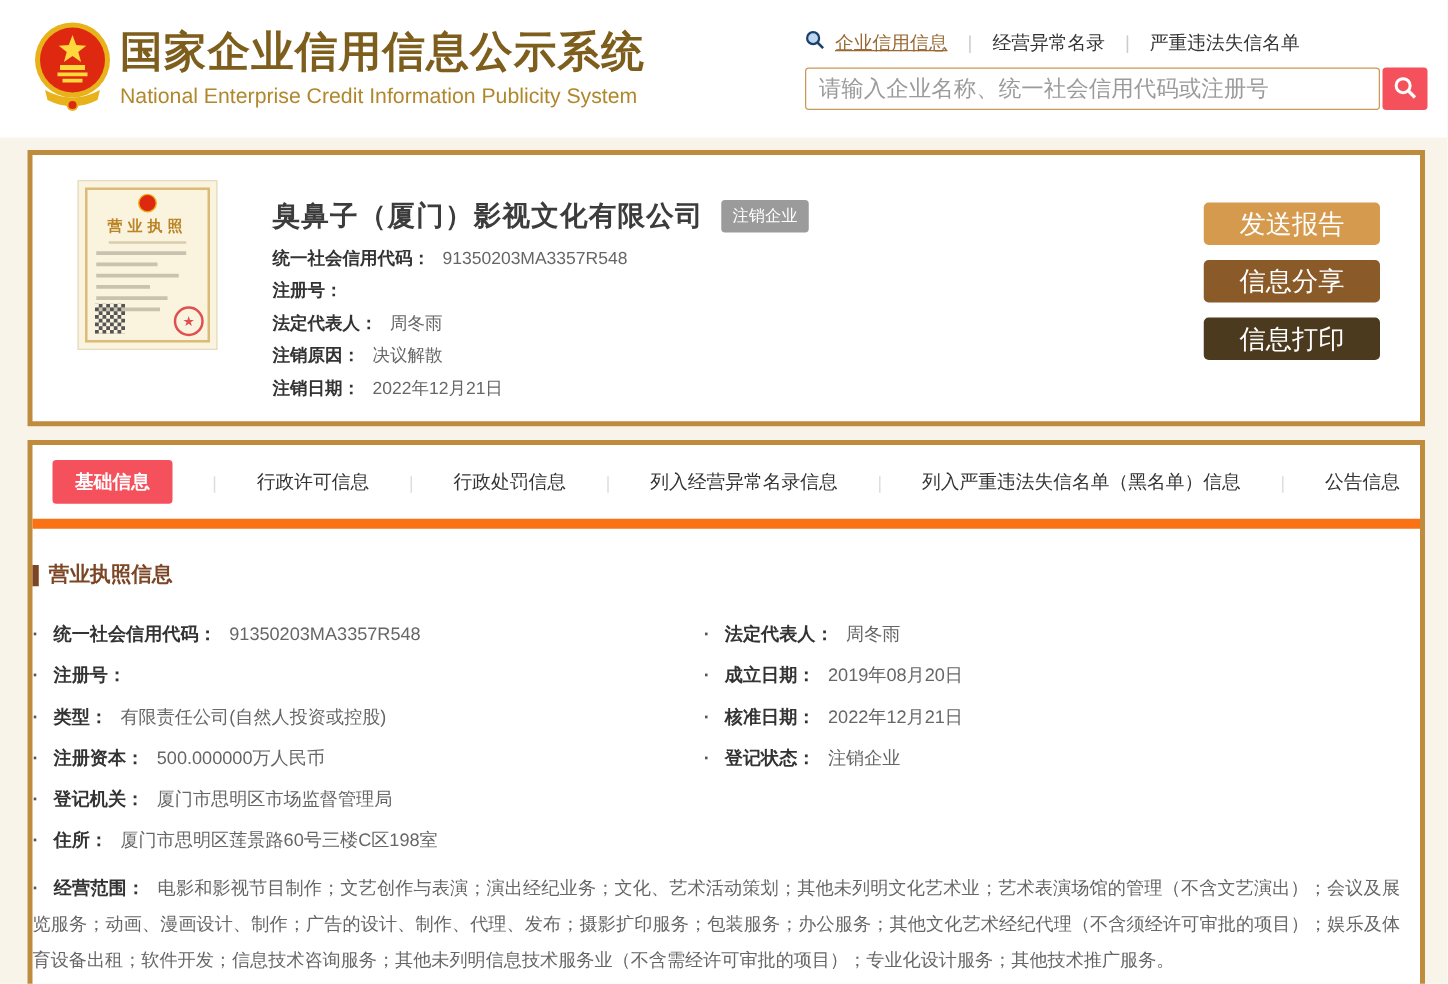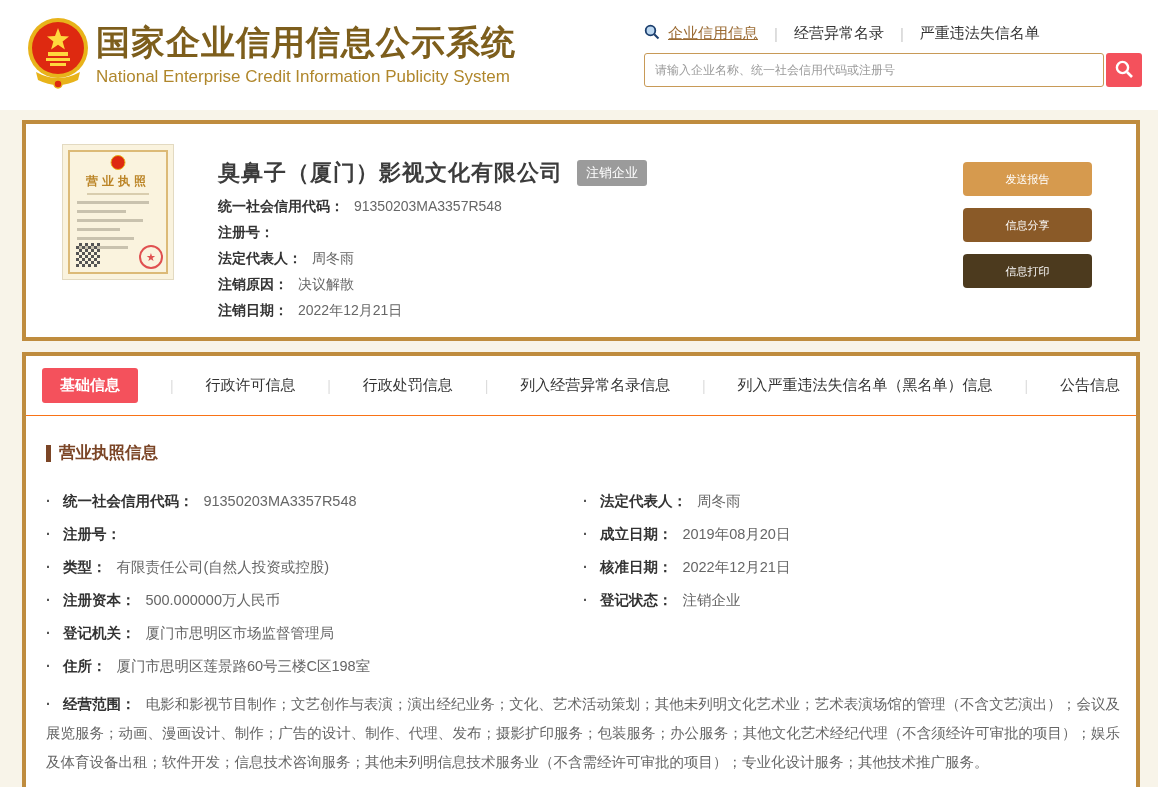--- a/index.html
+++ b/index.html
@@ -18,21 +18,21 @@
   .site-subtitle { font-size:17px; color:#b0872c; margin-top:5px; }
   .header-right { position:absolute; right:16px; top:24px; width:498px; }
   .nav-row { display:flex; align-items:center; font-size:15px; }
   .nav-row .mag { margin-right:8px; }
   .nav-link { color:#333; text-decoration:none; cursor:pointer; }
   .nav-link.active { color:#9a6a32; text-decoration:underline; font-weight:normal; }
   .nav-sep { color:#ccc; margin:0 16px; }
   .search-row { margin-top:10px; display:flex; align-items:center; }
   .search-input {
     flex:1; height:34px; border:1px solid #c89a57; border-radius:3px;
-    padding:0 10px; font-size:12px; color:#333; outline:none;
+    padding:0 10px; font-size:18px; color:#333; outline:none;
     font-family:"Liberation Sans","DejaVu Sans",sans-serif;
   }
   .search-input::placeholder { color:#9b9b9b; }
   .search-btn {
     width:36px; height:34px; background:#f4515c; border:none; border-radius:3px;
     margin-left:2px; display:flex; align-items:center; justify-content:center; cursor:pointer;
   }
   
   .gold-card { position:absolute; left:22px; width:1118px; background:#fff; border:4px solid #bf8c3e; }
   
@@ -61,34 +61,34 @@
   .info { flex:1; margin:34px 0 0 44px; }
   .name-row { display:flex; align-items:center; }
   .company-name { font-size:22px; font-weight:bold; color:#3c3c3c; letter-spacing:1px; }
   .status-badge { margin-left:14px; background:#9b9b9b; color:#fff; font-size:13px;
     padding:4px 9px; border-radius:3px; }
   .sum-fields { margin-top:10px; }
   .sum-field { margin-top:9px; font-size:14px; line-height:17px; }
   .f-label { font-weight:bold; color:#333; margin-right:10px; }
   .f-value { color:#666; }
   .actions { width:173px; flex:none; margin-top:38px; }
-  .action-btn { display:block; width:129px; height:34px; border:none; border-radius:4px;
-    color:#fff; font-size:11px; margin-bottom:12px; cursor:pointer;
+  .action-btn { display:block; width:141px; height:34px; border:none; border-radius:4px;
+    color:#fff; font-size:21px; margin-bottom:12px; cursor:pointer;
     font-family:"Liberation Sans","DejaVu Sans",sans-serif; }
   .btn-send  { background:#d69a4e; }
   .btn-share { background:#8a5a28; }
   .btn-print { background:#4c3a1e; }
   
   .card2 { top:352px; height:470px; }
   .tab-row { display:flex; align-items:center; justify-content:space-between;
-    padding:12px 16px; border-bottom:1px solid #f97316; }
+    padding:12px 16px; border-bottom:8px solid #f97316; }
   .tab { font-size:15px; color:#333; cursor:pointer; white-space:nowrap; }
   .tab.active { background:#f4515c; color:#fff; font-weight:bold; padding:8px 18px; border-radius:3px; }
   .tab-sep { color:#ddd; font-size:14px; }
-  .detail { padding:26px 16px 0 20px; }
+  .detail { padding:26px 16px 0 0; }
   .section-title { display:flex; align-items:center; color:#7b4526; font-size:16.5px; font-weight:bold; }
   .section-marker { width:5px; height:17px; background:#7b4526; margin-right:8px; }
   .field-grid { margin-top:20px; display:grid; grid-template-columns:517px 1fr; column-gap:20px; }
   .col .field { padding:7.5px 0; font-size:14.5px; line-height:18px; }
   .field::before, .scope::before { content:"·"; color:#555; margin-right:8px; font-weight:bold; }
   .scope { margin-top:8px; font-size:14.5px; color:#555; line-height:29px; text-align:justify; }
 </style>
 </head>
 <body>
 

